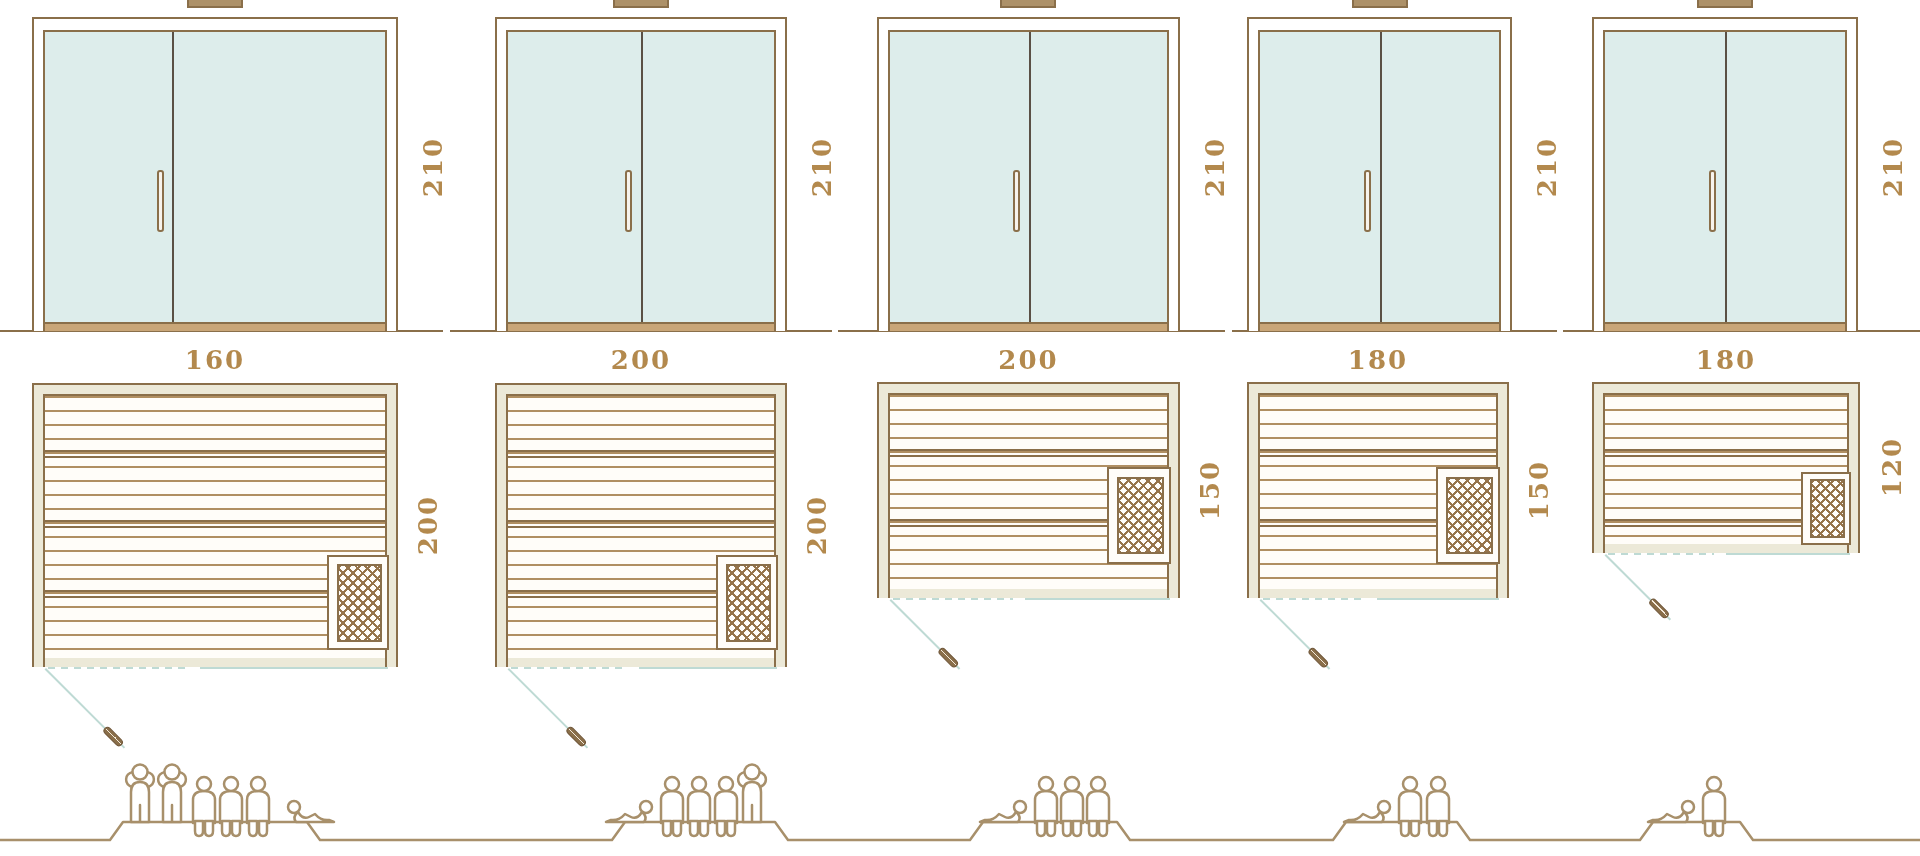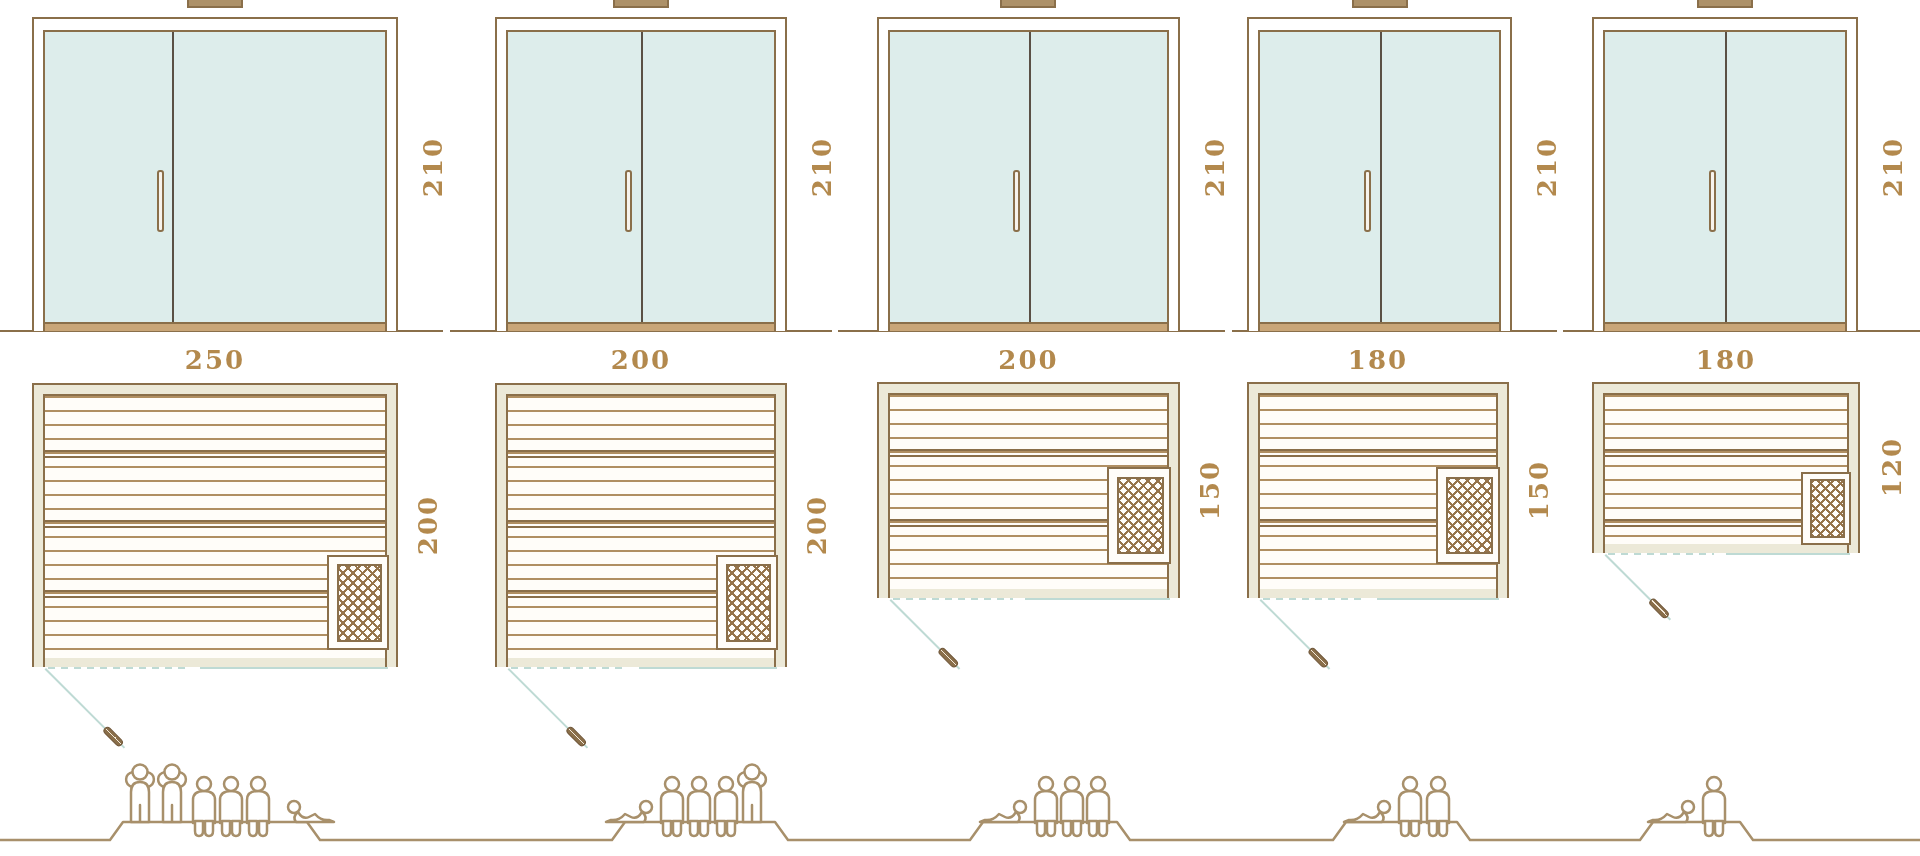--- a/index.html
+++ b/index.html
@@ -63,21 +63,21 @@
   <div>
     <div class="vent" style="left:187px;"></div>
     <div class="door" style="left:32px;top:17px;width:366px;height:314px;">
       <div class="glass">
         <div class="divider" style="left:127px;"></div>
         <div class="handle" style="left:112px;top:46%;"></div>
         <div class="sill"></div>
       </div>
     </div>
     <div class="dim dim-rot" style="left:391px;top:152px;">210</div>
-    <div class="dim dim-w" style="left:32px;top:345px;width:366px;">250</div>
+    <div class="dim dim-w" style="left:32px;top:345px;width:366px;">160</div>
     <div class="plan" style="left:32px;top:383px;width:366px;height:284px;">
       <div class="interior"></div>
       <div class="bench" style="left:293px;top:170px;width:62px;height:95px;"></div>
       <div class="heater" style="left:303px;top:179px;width:45px;height:78px;"></div>
       <div class="teal-dash" style="left:14px;top:282px;width:140px;"></div>
       <div class="teal-solid" style="left:166px;top:282px;width:188px;"></div>
       <div class="swing" style="left:12px;top:283px;width:112px;">
         <div class="swing-handle" style="left:84px;"></div>
       </div>
     </div>

